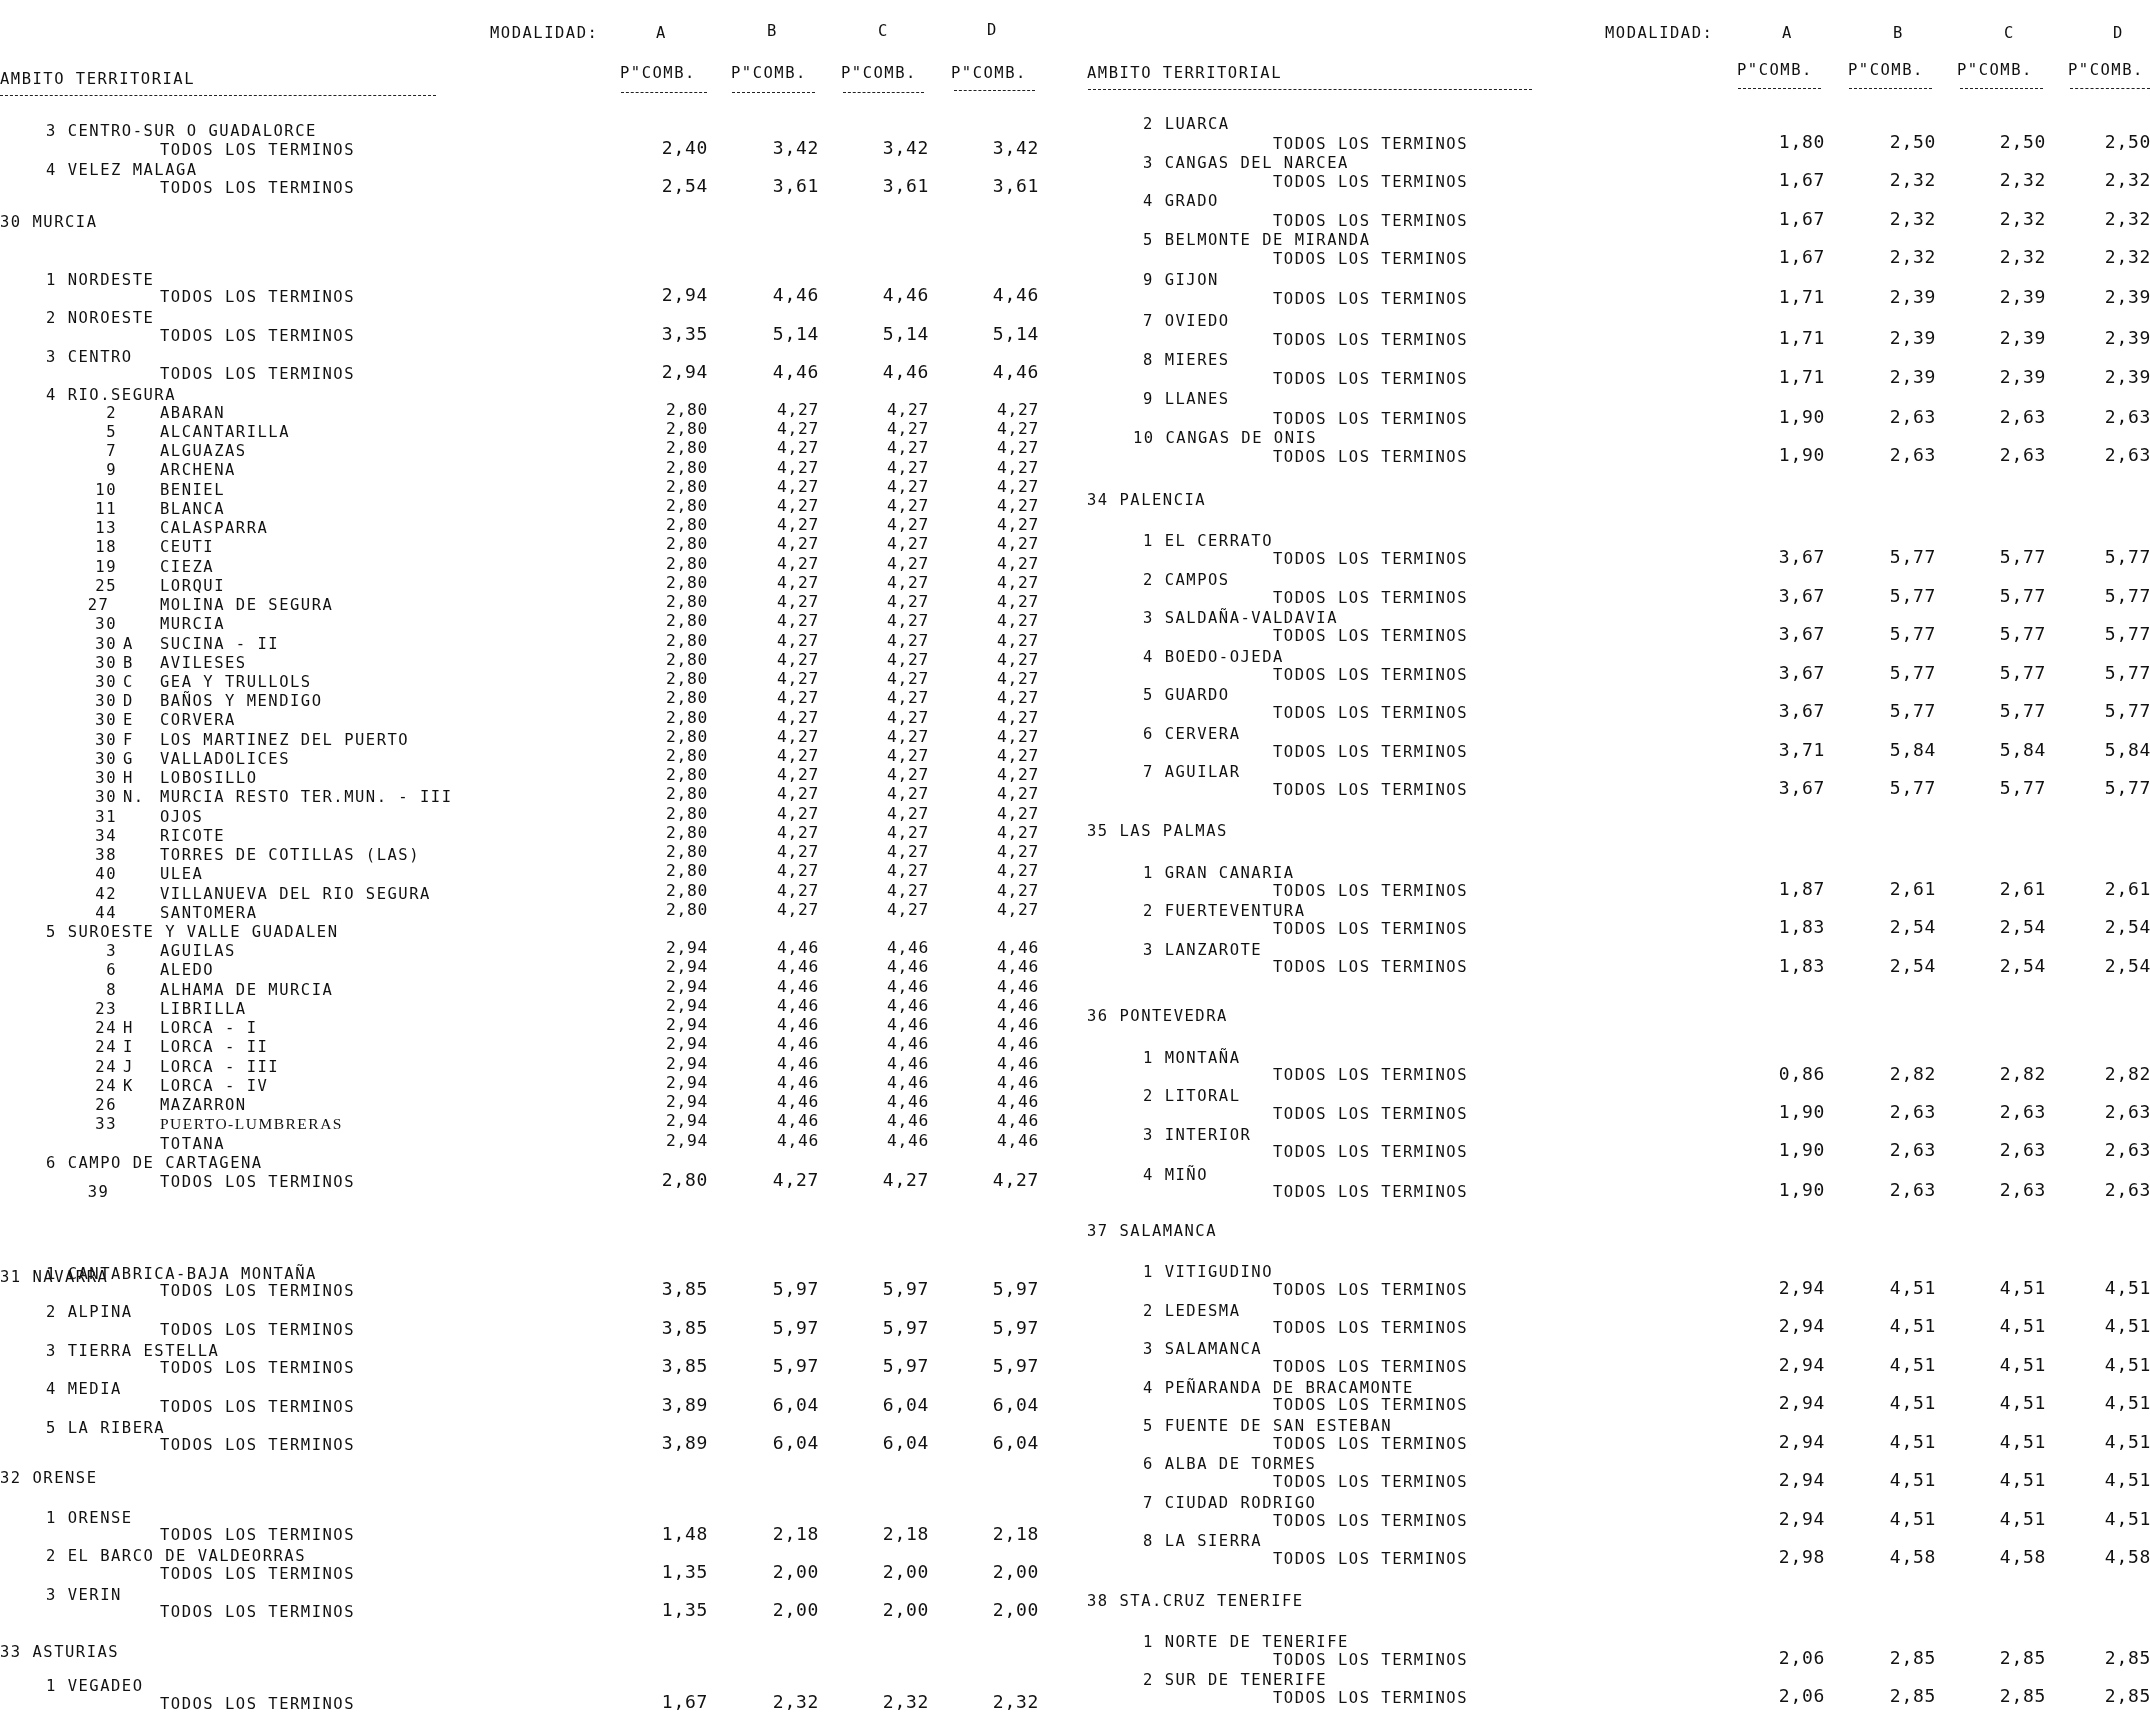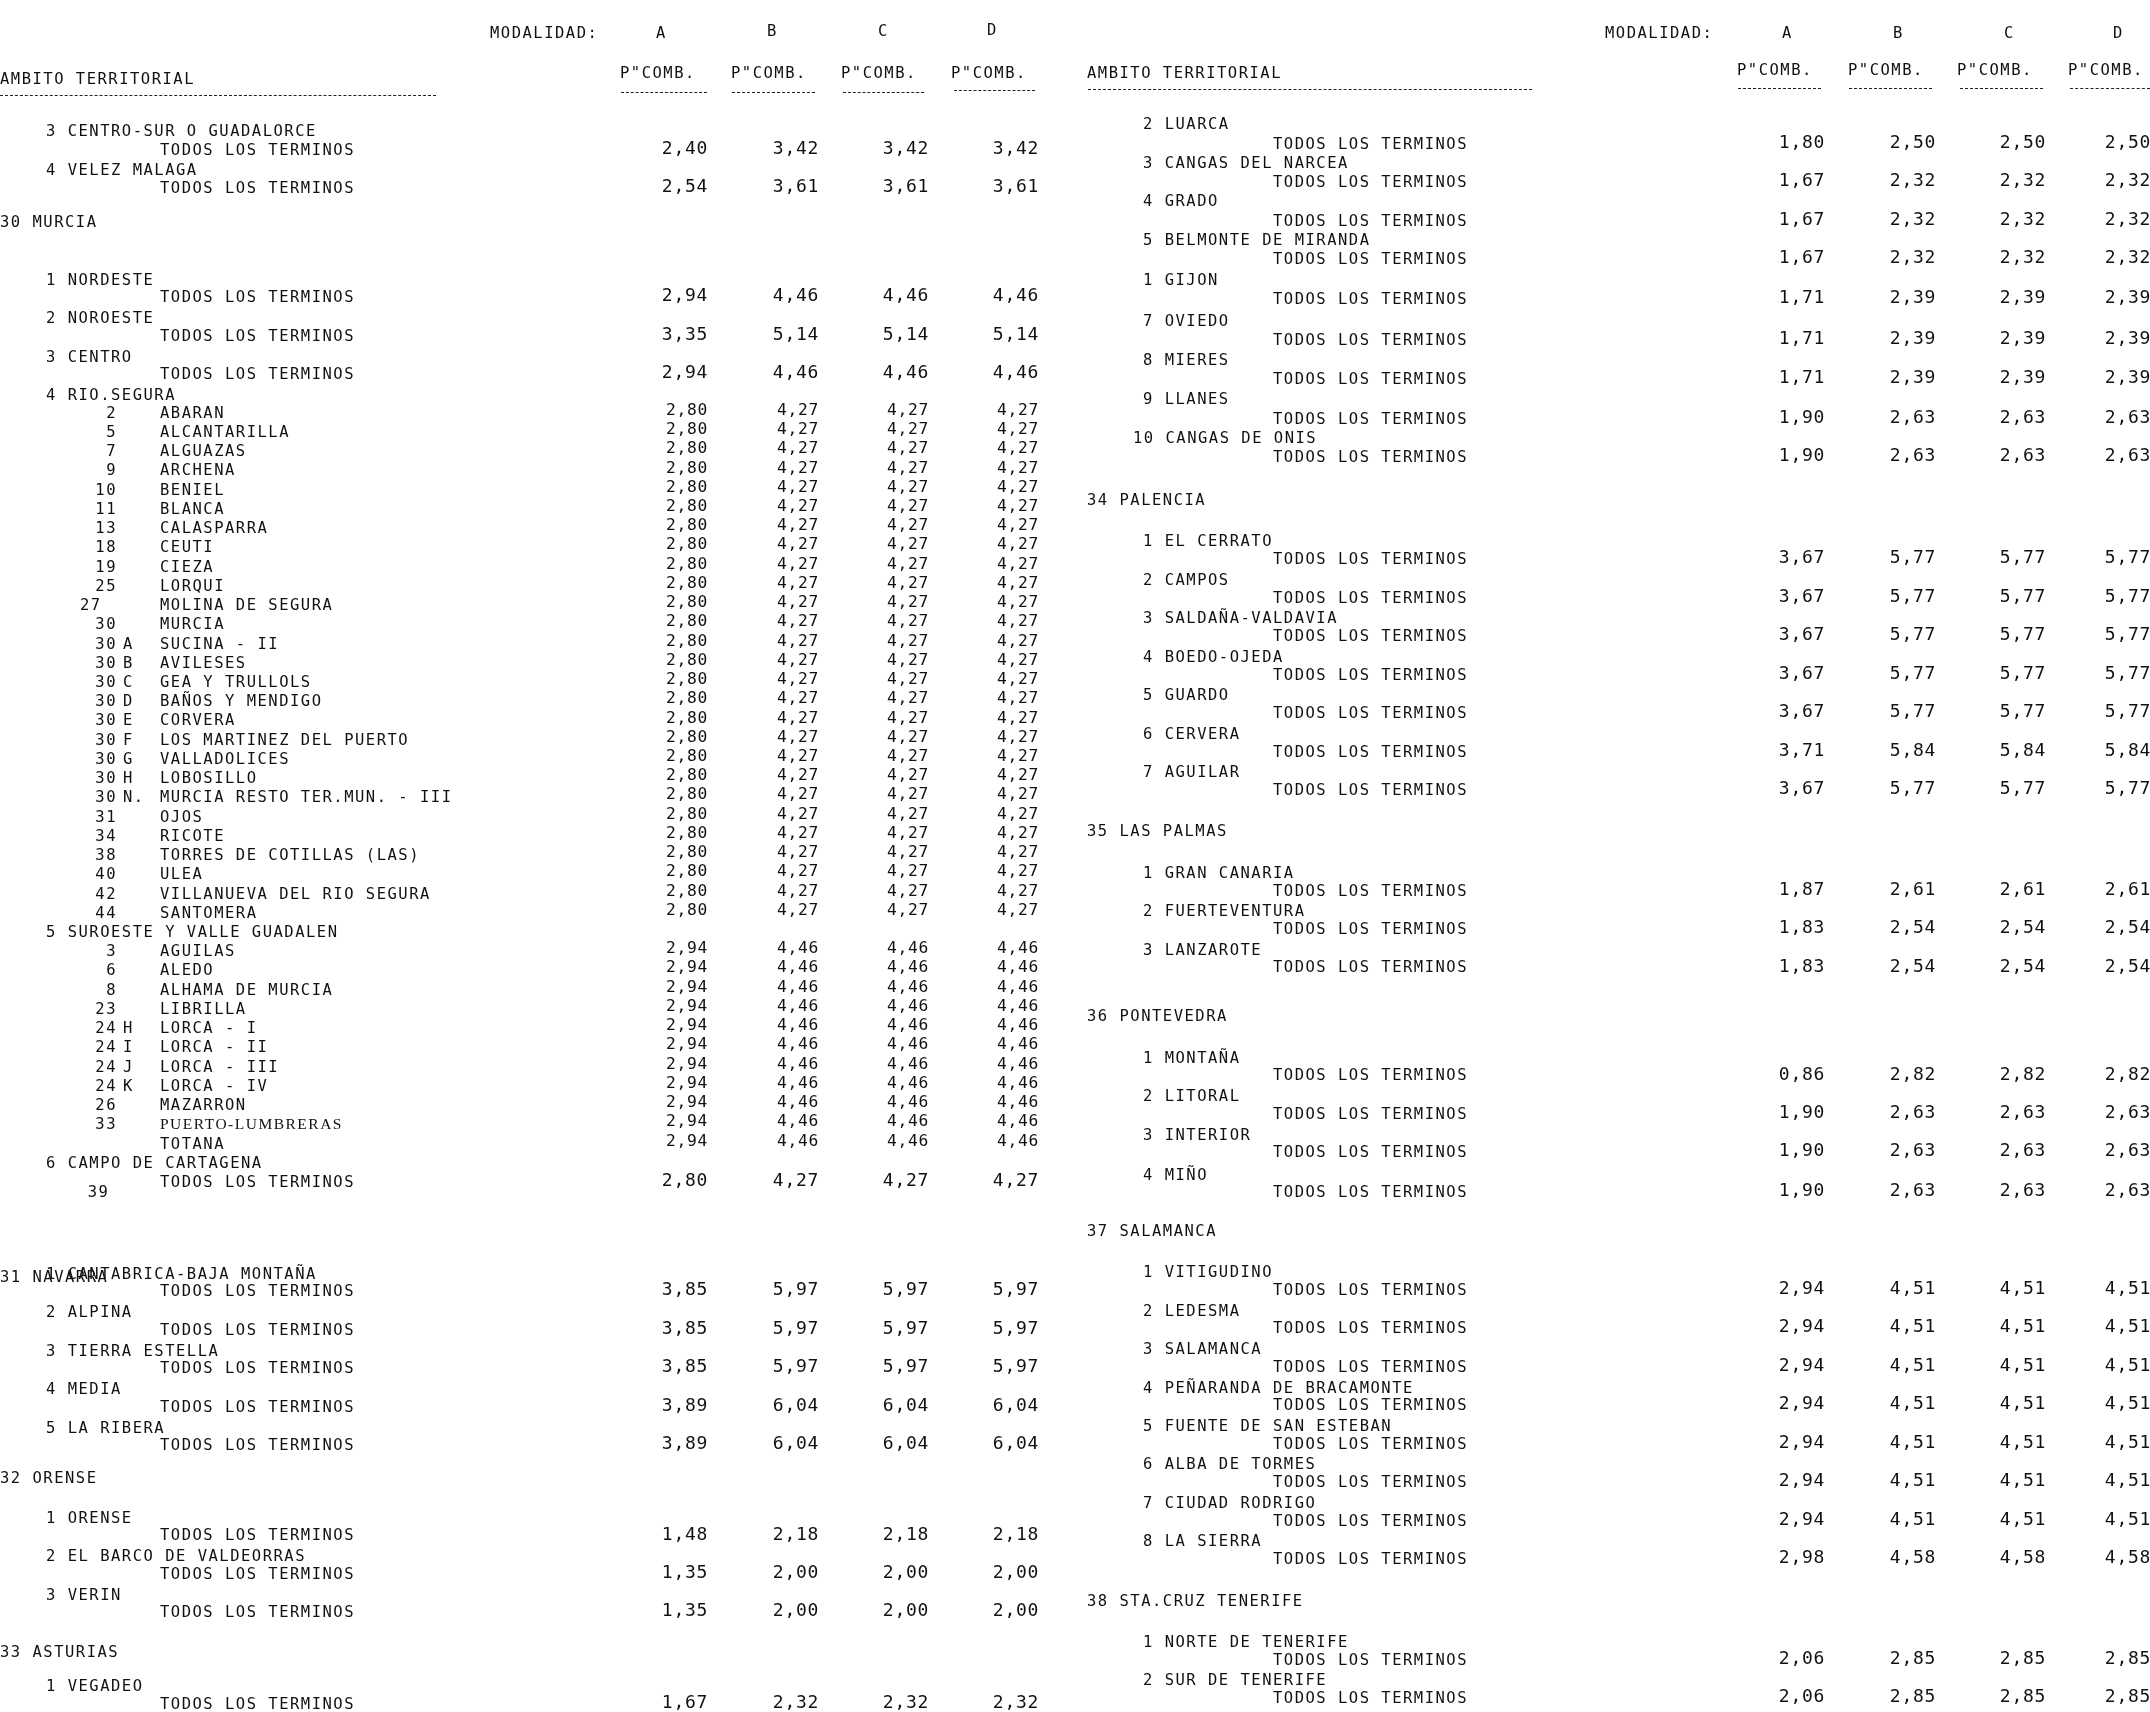--- a/index.html
+++ b/index.html
@@ -128,21 +128,21 @@
       <div class="v vs" style="left: 738px; top: 555px;">4,27</div>
       <div class="v vs" style="left: 848px; top: 555px;">4,27</div>
       <div class="v vs" style="left: 958px; top: 555px;">4,27</div>
       <div class="t" style="left: 80px; top: 577px; width: 37px; text-align: right;">25</div>
       <div class="t" style="left: 123px; top: 577px;"></div>
       <div class="t" style="left: 160px; top: 577px;">LORQUI</div>
       <div class="v vs" style="left: 627px; top: 574px;">2,80</div>
       <div class="v vs" style="left: 738px; top: 574px;">4,27</div>
       <div class="v vs" style="left: 848px; top: 574px;">4,27</div>
       <div class="v vs" style="left: 958px; top: 574px;">4,27</div>
-      <div class="t" style="left: 80px; top: 596px; width: 37px; text-align: left;">27</div>
+      <div class="t" style="left: 80px; top: 596px; width: 37px; text-align: center;">27</div>
       <div class="t" style="left: 123px; top: 596px;"></div>
       <div class="t" style="left: 160px; top: 596px;">MOLINA DE SEGURA</div>
       <div class="v vs" style="left: 627px; top: 593px;">2,80</div>
       <div class="v vs" style="left: 738px; top: 593px;">4,27</div>
       <div class="v vs" style="left: 848px; top: 593px;">4,27</div>
       <div class="v vs" style="left: 958px; top: 593px;">4,27</div>
       <div class="t" style="left: 80px; top: 615px; width: 37px; text-align: right;">30</div>
       <div class="t" style="left: 123px; top: 615px;"></div>
       <div class="t" style="left: 160px; top: 615px;">MURCIA</div>
       <div class="v vs" style="left: 627px; top: 612px;">2,80</div>
@@ -432,21 +432,21 @@
       <div class="v" style="left: 669px; top: 209px;">1,67</div>
       <div class="v" style="left: 780px; top: 209px;">2,32</div>
       <div class="v" style="left: 890px; top: 209px;">2,32</div>
       <div class="v" style="left: 995px; top: 209px;">2,32</div>
       <div class="t" style="left: 68px; top: 231px;">5 BELMONTE DE MIRANDA</div>
       <div class="t" style="left: 198px; top: 250px;">TODOS LOS TERMINOS</div>
       <div class="v" style="left: 669px; top: 247px;">1,67</div>
       <div class="v" style="left: 780px; top: 247px;">2,32</div>
       <div class="v" style="left: 890px; top: 247px;">2,32</div>
       <div class="v" style="left: 995px; top: 247px;">2,32</div>
-      <div class="t" style="left: 68px; top: 271px;">1 GIJON</div>
+      <div class="t" style="left: 68px; top: 271px;">9 GIJON</div>
       <div class="t" style="left: 198px; top: 290px;">TODOS LOS TERMINOS</div>
       <div class="v" style="left: 669px; top: 287px;">1,71</div>
       <div class="v" style="left: 780px; top: 287px;">2,39</div>
       <div class="v" style="left: 890px; top: 287px;">2,39</div>
       <div class="v" style="left: 995px; top: 287px;">2,39</div>
       <div class="t" style="left: 68px; top: 312px;">7 OVIEDO</div>
       <div class="t" style="left: 198px; top: 331px;">TODOS LOS TERMINOS</div>
       <div class="v" style="left: 669px; top: 328px;">1,71</div>
       <div class="v" style="left: 780px; top: 328px;">2,39</div>
       <div class="v" style="left: 890px; top: 328px;">2,39</div>

